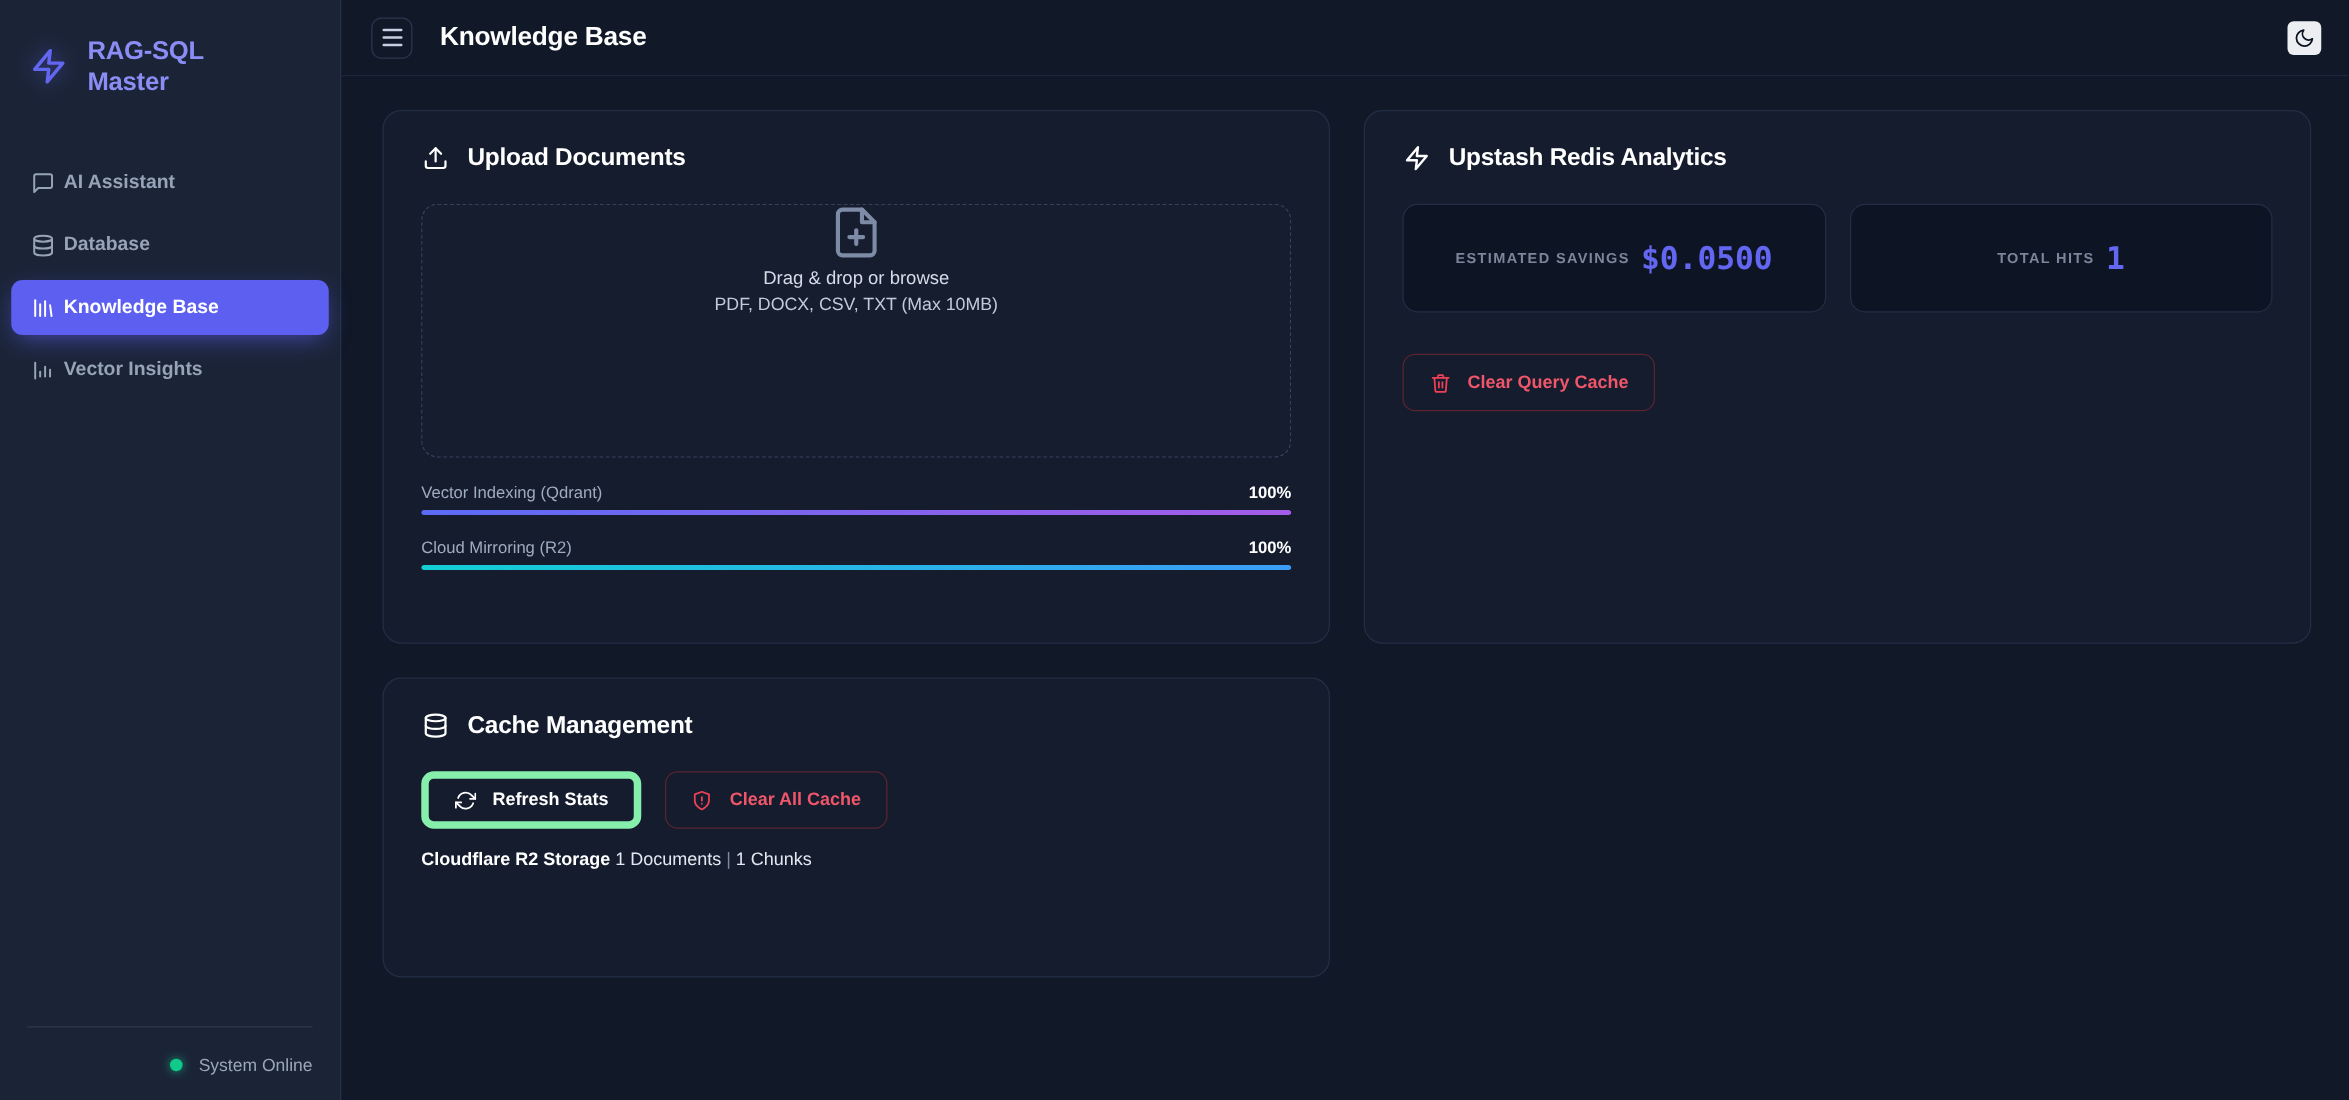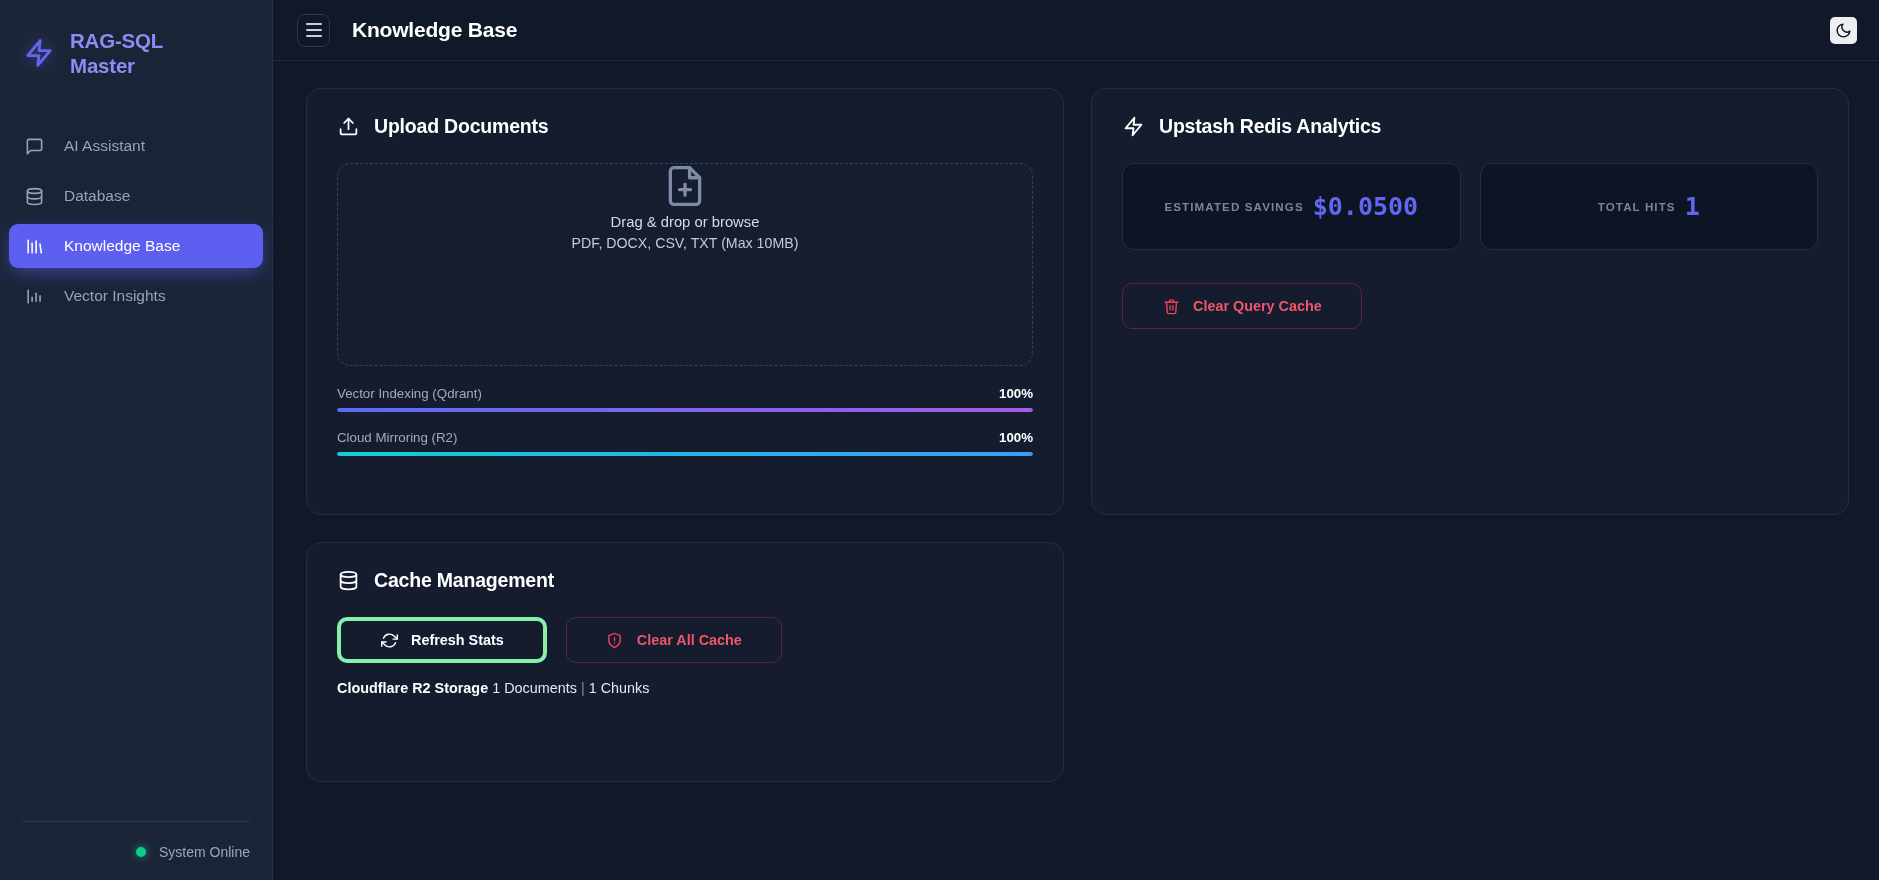--- a/index.html
+++ b/index.html
@@ -59,27 +59,27 @@
   .nav {
     margin-top: 36px;
     padding: 0 9px;
     display: flex;
     flex-direction: column;
     gap: 6px;
   }
   .nav-item {
     display: flex;
     align-items: center;
-    gap: 20px;
+    gap: 7px;
     height: 44px;
     padding: 0 15px;
     border-radius: 9px;
     color: #97a3b8;
     font-size: 15.5px;
-    font-weight: 400;
+    font-weight: 700;
     cursor: pointer;
     user-select: none;
   }
   .nav-item .nav-icon {
     width: 20px; height: 20px;
     flex: 0 0 20px;
     display: flex; align-items: center; justify-content: center;
   }
   .nav-item.active {
     background: #5c5ff0;
@@ -294,35 +294,35 @@
     font-weight: 700;
     color: #6366f1;
     white-space: nowrap;
   }
 
   .btn {
     display: inline-flex;
     align-items: center;
     gap: 13px;
     height: 46px;
-    padding: 0 39px;
+    padding: 0 20px;
     border-radius: 10px;
     font-size: 14.4px;
     font-weight: 700;
     cursor: pointer;
     background: transparent;
     user-select: none;
   }
   .btn-danger {
     border: 1px solid #5c2430;
     color: #f0566a;
   }
   .btn-danger .btn-icon { color: #ef4056; }
   .btn-neutral {
-    border: 4px solid #86efac;
+    border: 6px solid #86efac;
     color: #ffffff;
     justify-content: flex-end;
   }
   .btn-neutral .btn-icon { color: #ffffff; }
   .btn-icon { width: 18px; height: 18px; flex: 0 0 18px; display:flex; align-items:center; justify-content:center; }
 
   .clear-query-wrap { margin-top: 33px; }
 
   .cache-actions {
     display: flex;

